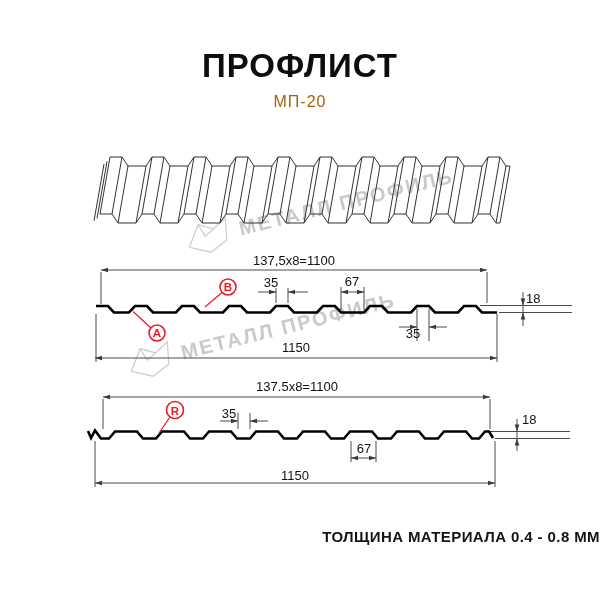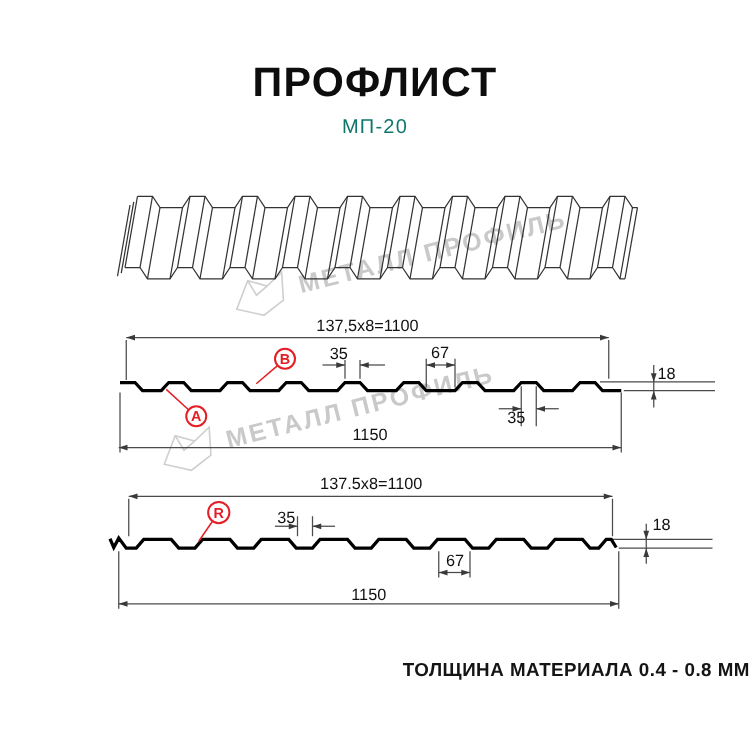--- a/index.html
+++ b/index.html
@@ -1,21 +1,21 @@
 <!DOCTYPE html>
 <html><head>
 <meta charset="utf-8">
 <style>
   html,body{margin:0;padding:0;background:#fff;}
   #stage{position:relative;width:600px;height:600px;background:#fff;overflow:hidden;
          font-family:"Liberation Sans",sans-serif;}
   .title{position:absolute;left:0;top:47px;width:600px;text-align:center;
          font-size:33px;font-weight:700;color:#0d0d0d;letter-spacing:1px;}
   .subtitle{position:absolute;left:0;top:93px;width:600px;text-align:center;
-         font-size:16px;font-weight:500;color:#0f766e;letter-spacing:1px;}
+         font-size:16px;font-weight:500;color:#a16207;letter-spacing:1px;}
   .footer{position:absolute;left:0;top:528px;width:600px;text-align:right;
          font-size:15px;font-weight:700;color:#141414;letter-spacing:.4px;}
   .wm{position:absolute;display:flex;align-items:center;gap:9px;
       transform:rotate(-14deg);transform-origin:0 50%;z-index:1;}
   .wm .wmtext{font-size:20px;font-weight:700;color:#c9c9c9;letter-spacing:2px;white-space:nowrap;}
   #wm1{left:186px;top:224px;}
   #wm2{left:128px;top:348px;}
   svg#draw{position:absolute;left:0;top:0;z-index:2;}
   .prof{fill:none;stroke:#000;stroke-width:2.6;}
   .thin{stroke:#333;stroke-width:1;fill:none;}

